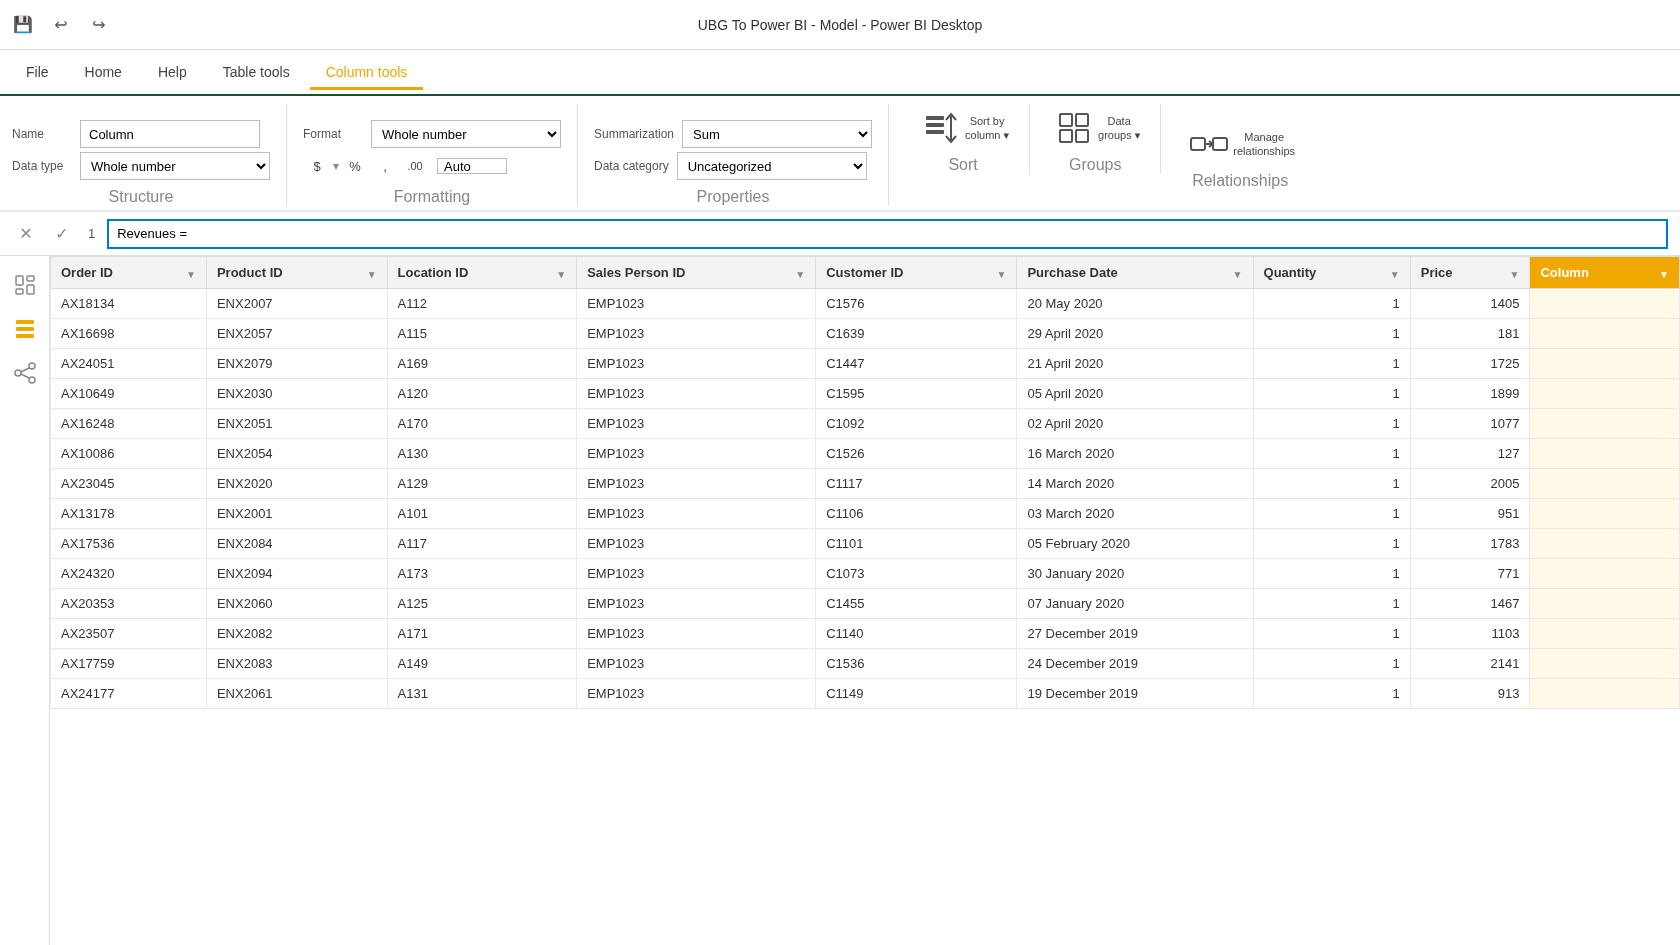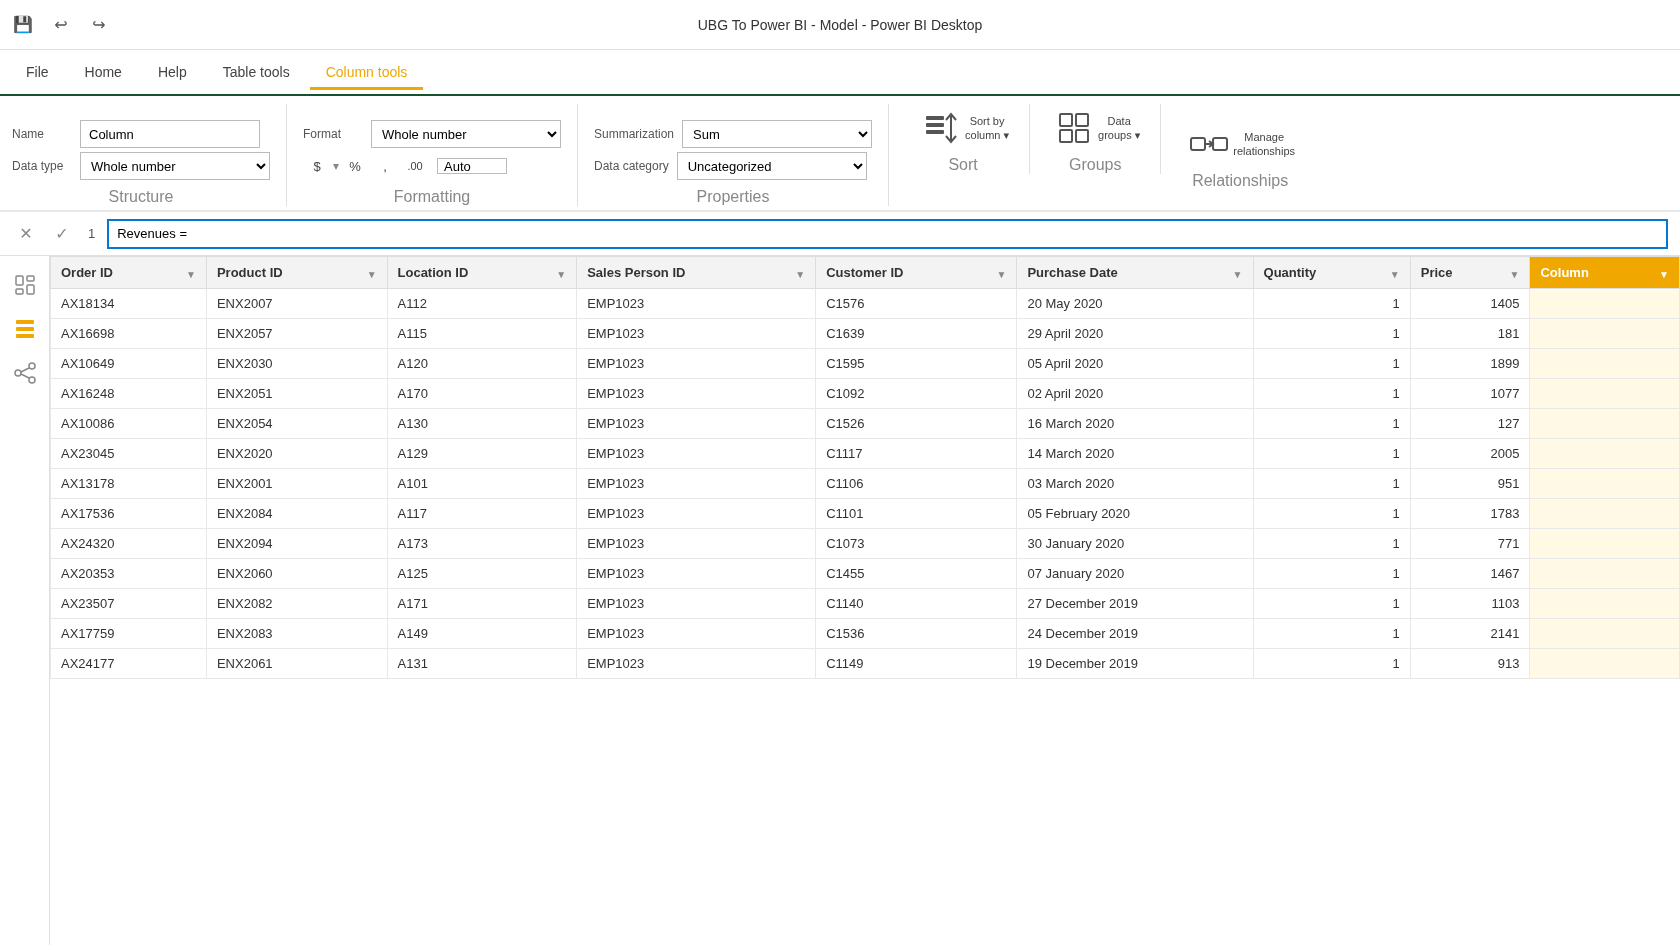--- a/index.html
+++ b/index.html
@@ -521,20 +521,31 @@
             <td>ENX2057</td>
             <td>A115</td>
             <td>EMP1023</td>
             <td>C1639</td>
             <td>29 April 2020</td>
             <td class="num">1</td>
             <td class="num">181</td>
             <td class="col-highlight"></td>
           </tr>
           <tr>
+            <td>AX24051</td>
+            <td>ENX2079</td>
+            <td>A169</td>
+            <td>EMP1023</td>
+            <td>C1447</td>
+            <td>21 April 2020</td>
+            <td class="num">1</td>
+            <td class="num">1725</td>
+            <td class="col-highlight"></td>
+          </tr>
+          <tr>
             <td>AX10649</td>
             <td>ENX2030</td>
             <td>A120</td>
             <td>EMP1023</td>
             <td>C1595</td>
             <td>05 April 2020</td>
             <td class="num">1</td>
             <td class="num">1899</td>
             <td class="col-highlight"></td>
           </tr>

